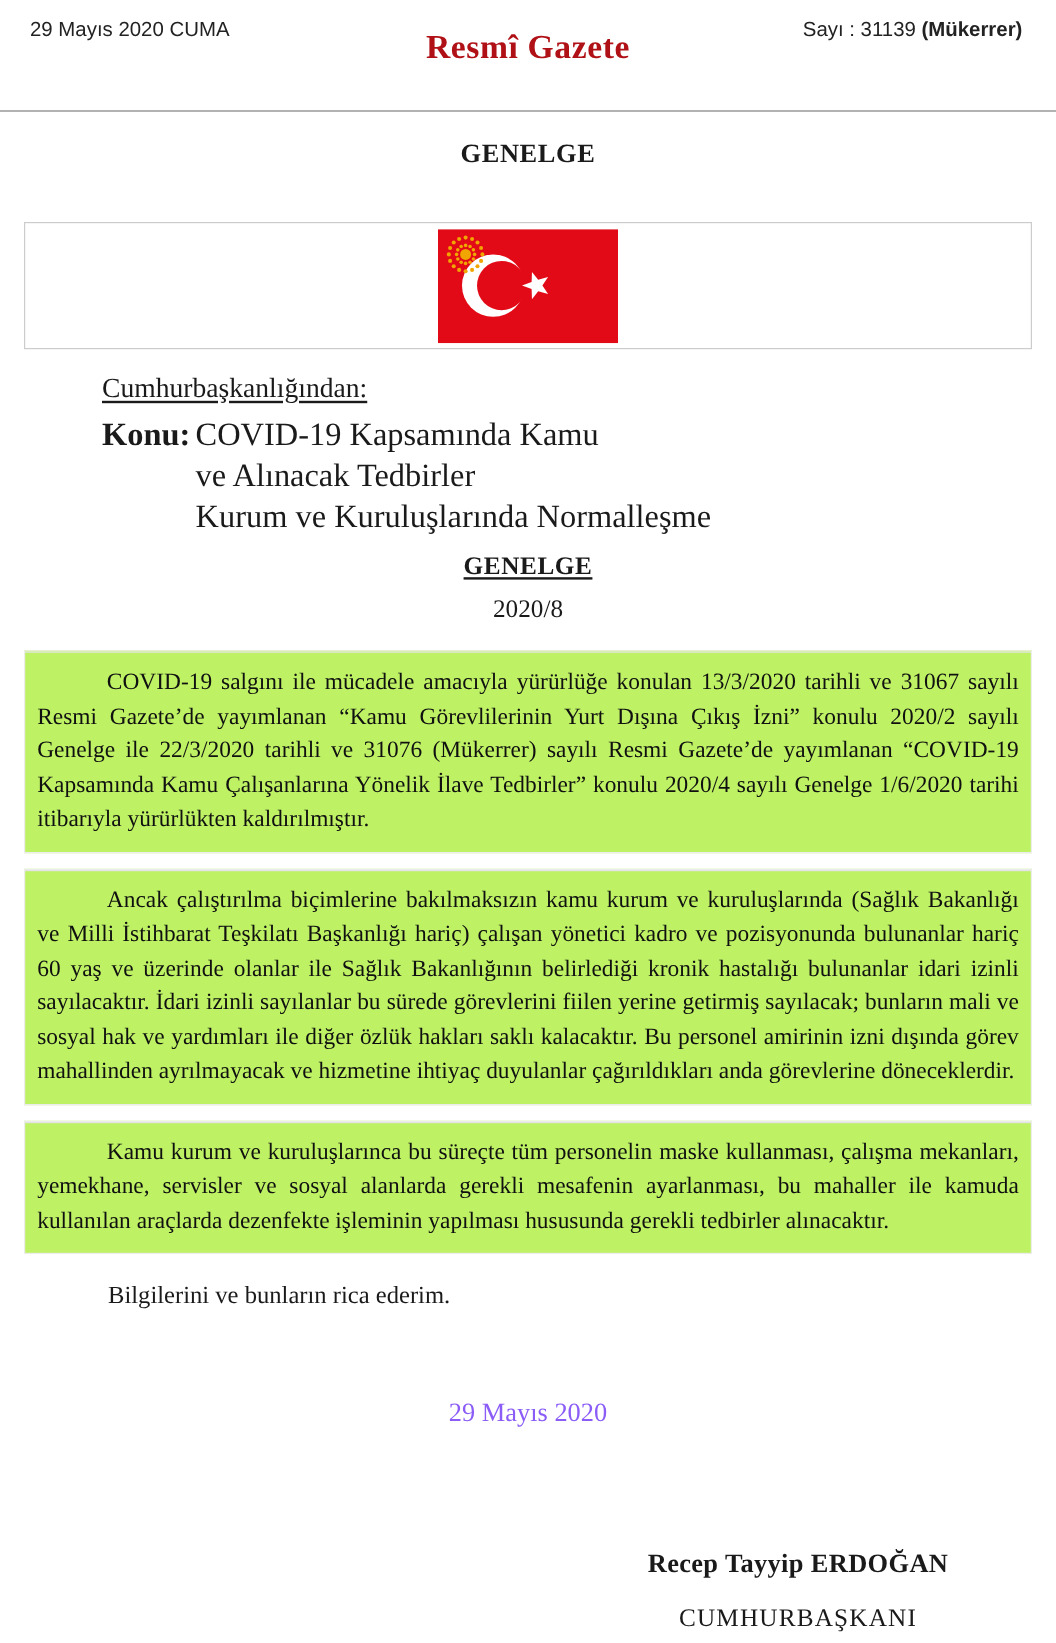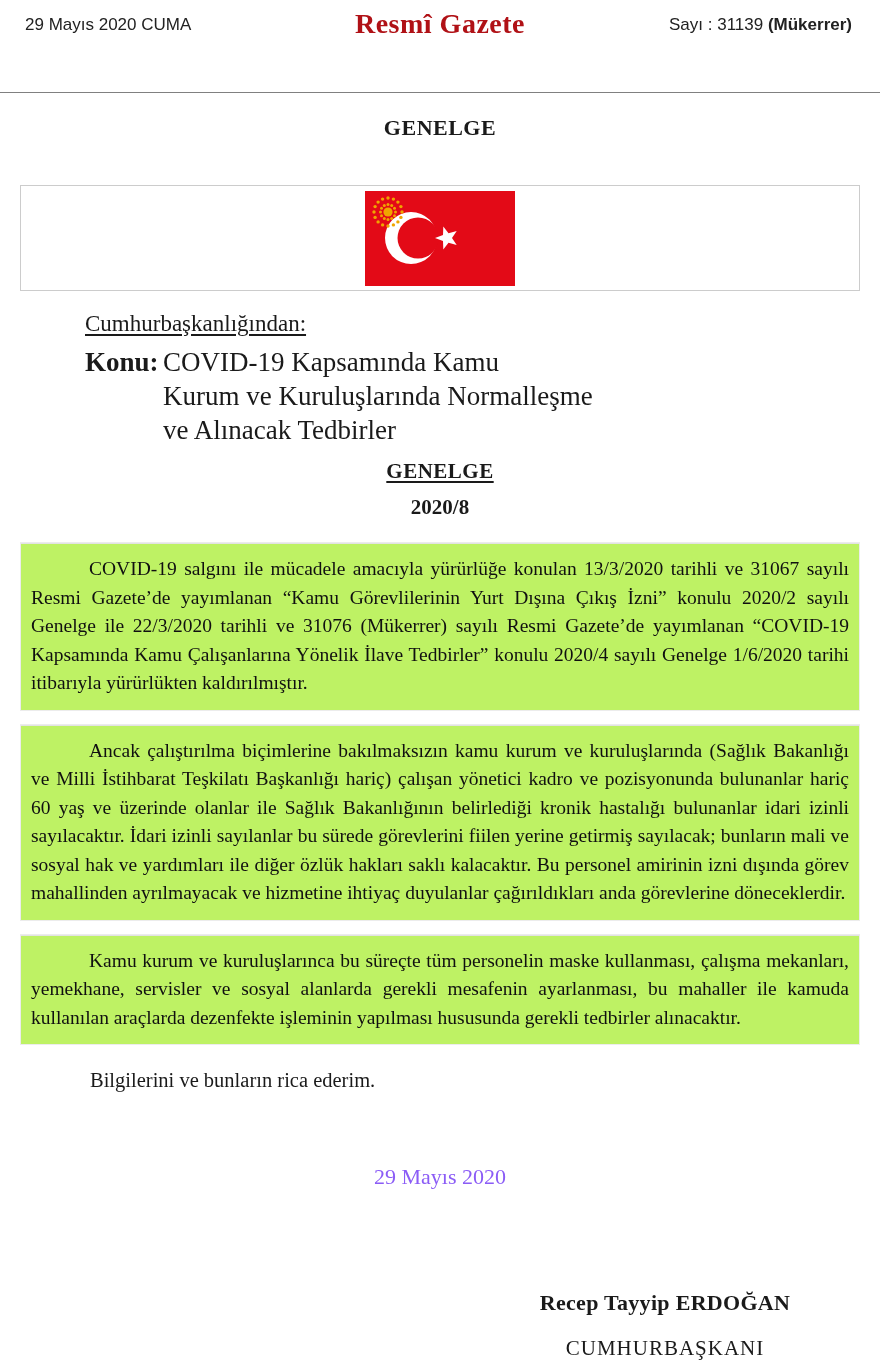--- a/index.html
+++ b/index.html
@@ -30,21 +30,21 @@
     top: 15px;
     font-family: "Liberation Sans", sans-serif;
     font-size: 17px;
     color: #222222;
     white-space: nowrap;
   }
   .masthead-title {
     position: absolute;
     left: 0;
     right: 0;
-    top: 8px;
+    top: 24px;
     text-align: center;
     font-family: "Liberation Serif", serif;
     font-weight: bold;
     font-size: 28px;
     color: #b01116;
     letter-spacing: 0.5px;
   }
   .masthead-issue {
     position: absolute;
     right: 28px;
@@ -108,21 +108,21 @@
     text-align: center;
     font-weight: bold;
     font-size: 21px;
     text-decoration: underline;
     text-underline-offset: 3px;
     letter-spacing: 0.5px;
   }
   .circular-number {
     margin-top: 11px;
     text-align: center;
-    font-weight: bold;
+    font-weight: normal;
     font-size: 21px;
   }
 
   
   .scan-block {
     margin: 22px 20px 0 20px;
     padding: 12px 10px;
     background: #bef264;
     border: 1px solid #ececec;
     box-shadow: inset 0 1px 0 #e3e3e3;
@@ -222,22 +222,22 @@
     </g>
   </svg>
 </div>
 
 <div class="from-line">Cumhurbaşkanlığından:</div>
 
 <div class="subject">
   <div class="subject-label">Konu:</div>
   <div class="subject-lines">
     <div>COVID-19 Kapsamında Kamu</div>
+    <div>ve Alınacak Tedbirler</div>
     <div>Kurum ve Kuruluşlarında Normalleşme</div>
-    <div>ve Alınacak Tedbirler</div>
   </div>
 </div>
 
 <div class="circular-title">GENELGE</div>
 <div class="circular-number">2020/8</div>
 
 <div class="scan-block">
   <p>COVID-19 salgını ile mücadele amacıyla yürürlüğe konulan 13/3/2020 tarihli ve 31067 sayılı Resmi Gazete’de yayımlanan “Kamu Görevlilerinin Yurt Dışına Çıkış İzni” konulu 2020/2 sayılı Genelge ile 22/3/2020 tarihli ve 31076 (Mükerrer) sayılı Resmi Gazete’de yayımlanan “COVID-19 Kapsamında Kamu Çalışanlarına Yönelik İlave Tedbirler” konulu 2020/4 sayılı Genelge 1/6/2020 tarihi itibarıyla yürürlükten kaldırılmıştır.</p>
 </div>
 

